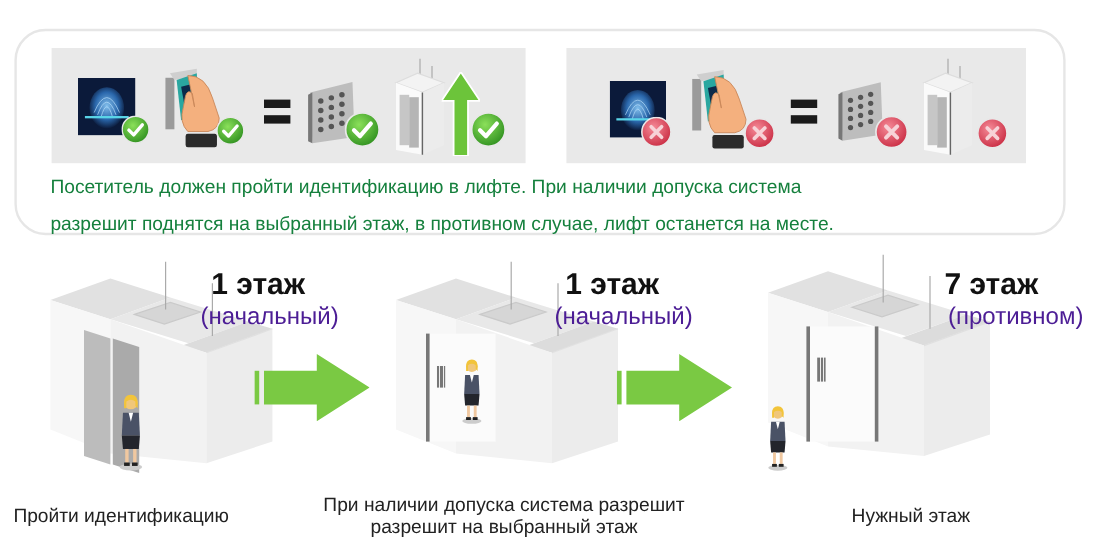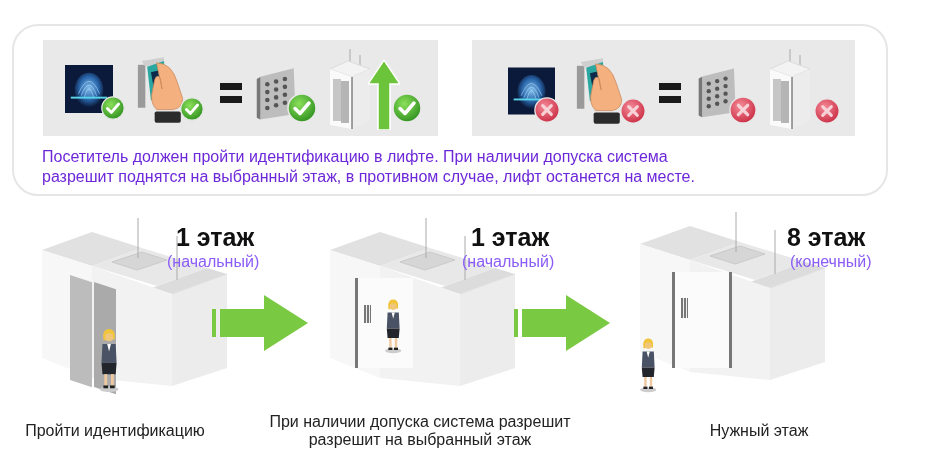--- a/index.html
+++ b/index.html
@@ -12,25 +12,25 @@
   }
   .panel {
     position: absolute; top: 40px; height: 96px; background: #e9e9e9;
   }
   .panel-left { left: 43px; width: 395px; }
   .panel-right { left: 472px; width: 383px; }
 
   .abs { position: absolute; }
 
   .desc {
-    position: absolute; left: 42px; font-size: 16px; line-height: 20px; color: #6d28d9; white-space: nowrap;
+    position: absolute; left: 42px; font-size: 16px; line-height: 20px; color: #15803d; white-space: nowrap;
   }
 
   .floor-title { position: absolute; font-weight: bold; font-size: 25px; color: #111; white-space: nowrap; }
-  .floor-sub { position: absolute; font-size: 16px; color: #8b5cf6; white-space: nowrap; }
+  .floor-sub { position: absolute; font-size: 20px; color: #4c1d95; white-space: nowrap; }
 
   .caption { position: absolute; font-size: 16px; color: #222; text-align: center; white-space: nowrap; line-height: 20px; }
 </style>
 </head>
 <body>
 
 <svg width="0" height="0" style="position:absolute">
   <defs>
     <radialGradient id="gCheck" cx="40%" cy="35%" r="70%">
       <stop offset="0%" stop-color="#8be05a"></stop>
@@ -203,35 +203,35 @@
 
   <svg class="abs" style="left:296px;top:8px" width="44" height="82">
       <use href="#sLift"></use>
     </svg>
   <svg class="abs" style="left:342px;top:58px" width="26" height="26">
       <use href="#sCross"></use>
     </svg>
 </div>
 
 <div class="desc" style="top:147px">Посетитель должен пройти идентификацию в лифте. При наличии допуска система</div>
-<div class="desc" style="top:167px">разрешит поднятся на выбранный этаж, в противном случае, лифт останется на месте.</div>
+<div class="desc" style="top:178px">разрешит поднятся на выбранный этаж, в противном случае, лифт останется на месте.</div>
 
 <svg class="abs" style="left:32px;top:218px" width="200" height="170">
     <use href="#sBuilding"></use>
   </svg>
 <div class="abs" style="left:70px;top:275px;width:50px;height:110px;">
   <div style="position:absolute;left:0;top:0;width:22px;height:105px;background:#bcbcbc;transform:skewY(18deg);transform-origin:top left;"></div>
   <div style="position:absolute;left:24px;top:7px;width:22px;height:105px;background:#aaaaaa;transform:skewY(18deg);transform-origin:top left;"></div>
 </div>
 <svg class="abs" style="left:95px;top:327px" width="30" height="66">
     <use href="#sPerson"></use>
   </svg>
 <div class="floor-title" style="left:176px;top:223px">1 этаж</div>
 <div class="floor-sub" style="left:167px;top:253px">(начальный)</div>
-<div class="caption" style="left:18px;top:421px;width:194px">Пройти идентификацию</div>
+<div class="caption" style="left:4px;top:421px;width:194px">Пройти идентификацию</div>
 
 <svg class="abs" style="left:212px;top:295px" width="96" height="56">
     <use href="#sBigArrow"></use>
   </svg>
 
 <svg class="abs" style="left:320px;top:218px" width="200" height="170">
     <use href="#sBuilding"></use>
   </svg>
 <div class="abs" style="left:355px;top:278px;width:58px;height:90px;background:#fbfbfb;border-left:3px solid #777;"></div>
 <div class="abs" style="left:364px;top:305px;width:7px;height:18px;background:repeating-linear-gradient(90deg,#777 0 2px,#eee 2px 3px);"></div>
@@ -248,15 +248,15 @@
   </svg>
 
 <svg class="abs" style="left:630px;top:212px" width="200" height="170">
     <use href="#sBuilding"></use>
   </svg>
 <div class="abs" style="left:672px;top:272px;width:60px;height:96px;background:#fbfbfb;border-left:3px solid #777;border-right:3px solid #777;"></div>
 <div class="abs" style="left:681px;top:298px;width:7px;height:20px;background:repeating-linear-gradient(90deg,#777 0 2px,#eee 2px 3px);"></div>
 <svg class="abs" style="left:637px;top:337px" width="24" height="56">
     <use href="#sPerson"></use>
   </svg>
-<div class="floor-title" style="left:787px;top:223px">8 этаж</div>
-<div class="floor-sub" style="left:790px;top:253px">(конечный)</div>
+<div class="floor-title" style="left:787px;top:223px">7 этаж</div>
+<div class="floor-sub" style="left:790px;top:253px">(противном)</div>
 <div class="caption" style="left:684px;top:421px;width:150px">Нужный этаж</div>
 
 </body></html>

